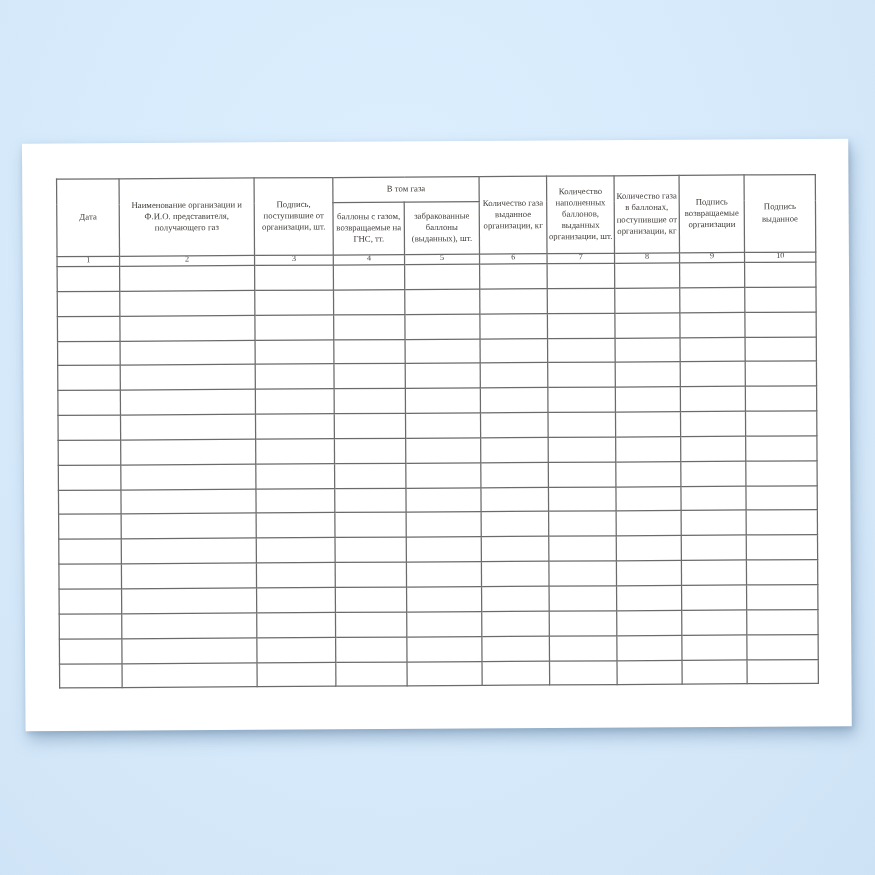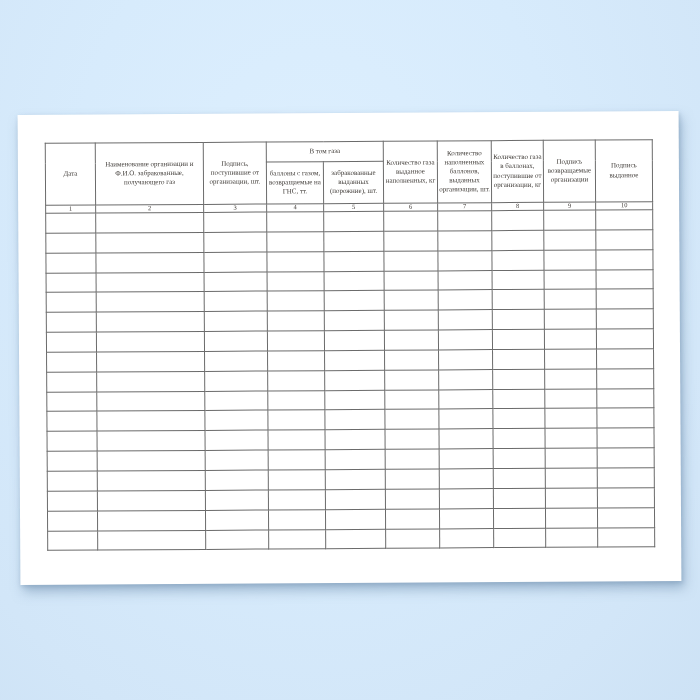--- a/index.html
+++ b/index.html
@@ -73,32 +73,32 @@
         <col style="width:60px">
         <col style="width:54px">
         <col style="width:54px">
         <col style="width:52px">
         <col style="width:52px">
         <col style="width:57px">
       </colgroup>
       <thead>
         <tr class="header-main">
           <th rowspan="2">Дата</th>
-          <th rowspan="2">Наименование организации и Ф.И.О. забракованные, получающего газ</th>
+          <th rowspan="2">Наименование организации и Ф.И.О. представителя, получающего газ</th>
           <th rowspan="2">Подпись, поступившие от организации, шт.</th>
           <th colspan="2">В том газа</th>
-          <th rowspan="2">Количество газа выданное наполненных, кг</th>
+          <th rowspan="2">Количество газа выданное организации, кг</th>
           <th rowspan="2">Количество наполненных баллонов, выданных организации, шт.</th>
           <th rowspan="2">Количество газа в баллонах, поступившие от организации, кг</th>
           <th rowspan="2">Подпись возвращаемые организации</th>
           <th rowspan="2">Подпись выданное</th>
         </tr>
         <tr class="header-sub">
           <th>баллоны с газом, возвращаемые на ГНС, тт.</th>
-          <th>забракованные выданных (порожние), шт.</th>
+          <th>забракованные баллоны (выданных), шт.</th>
         </tr>
         <tr class="header-nums">
           <td>1</td>
           <td>2</td>
           <td>3</td>
           <td>4</td>
           <td>5</td>
           <td>6</td>
           <td>7</td>
           <td>8</td>

